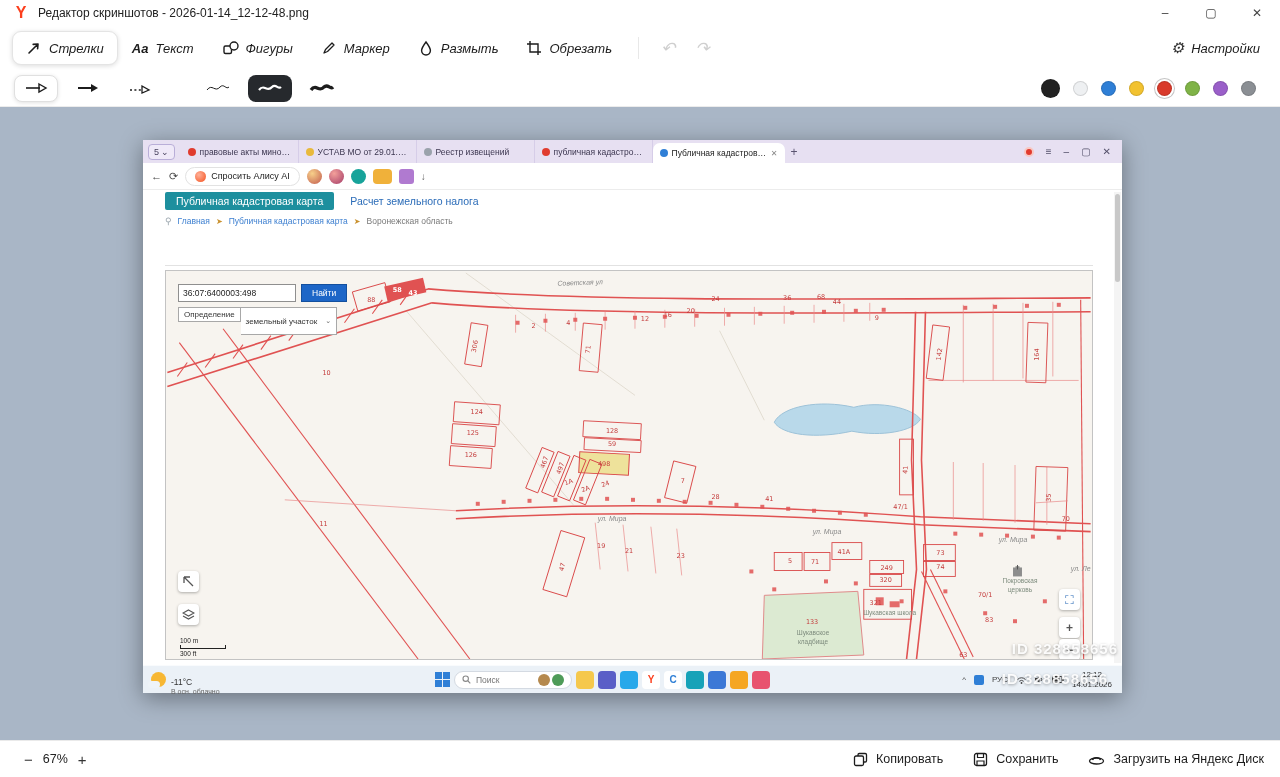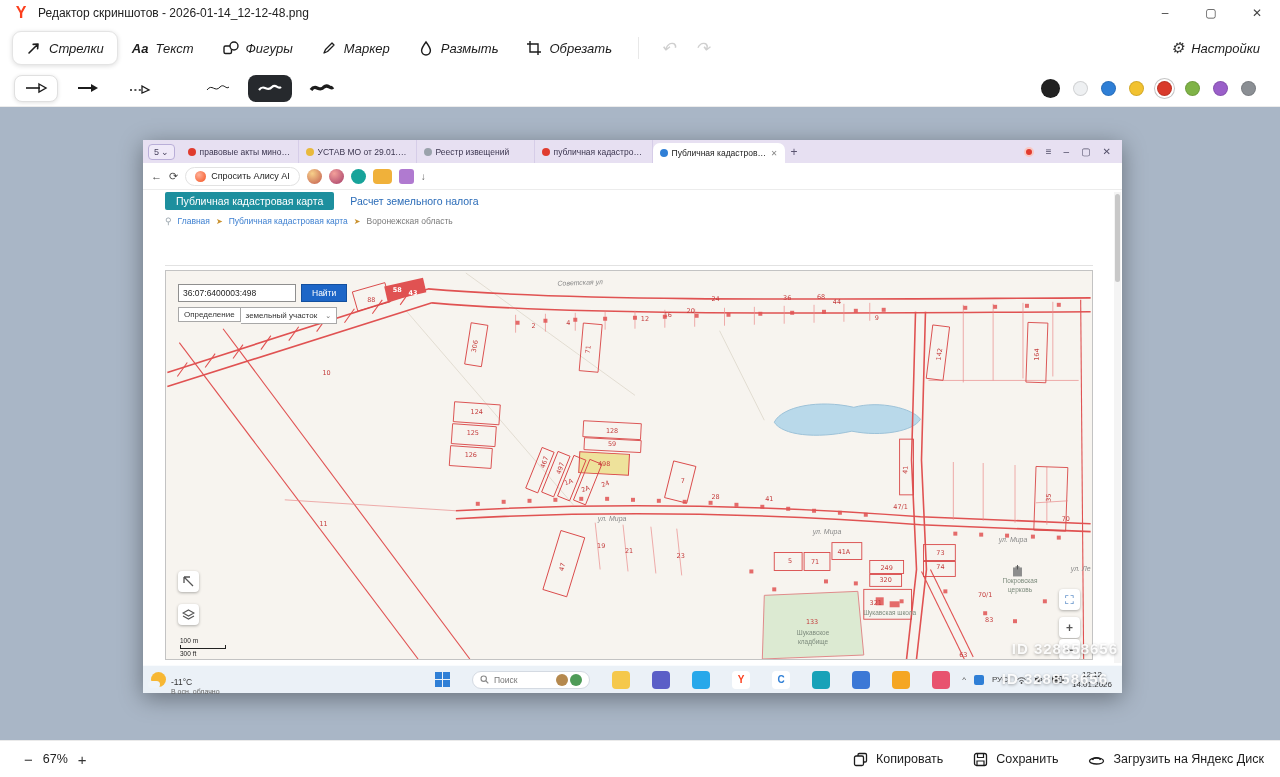--- a/index.html
+++ b/index.html
@@ -83,21 +83,21 @@
   .rt { stroke:#ea8a8a; stroke-width:.7; fill:none; }
   .gray { stroke:#ddd6ca; stroke-width:.8; fill:none; }
   .prect { stroke:#d94848; stroke-width:.9; fill:none; }
   .house { fill:#e05252; opacity:.85; }
 
   #searchrow { position:absolute; top:13px; left:12px; display:flex; gap:5px; z-index:5; }
   #cadinput { width:118px; height:18px; border:1px solid #8f8f8f; font-size:8.5px; padding:0 4px; background:#fff; color:#222; font-family:"Liberation Sans",sans-serif; }
   #findbtn { height:18px; background:#1d66c7; color:#fff; border:1px solid #14509e; font-size:8.5px; padding:0 10px; }
   #filterrow { position:absolute; top:36px; left:12px; display:flex; z-index:5; }
   #deflabel { height:15px; border:1px solid #a8a8a8; background:#fff; font-size:8px; color:#333; display:flex; align-items:center; padding:0 5px; }
-  #defselect { height:17px; border:1px solid #a8a8a8; border-left:none; background:#fff; font-size:8px; color:#333; display:flex; align-items:center; gap:8px; padding:0 5px; }
+  #defselect { height:28px; border:1px solid #a8a8a8; border-left:none; background:#fff; font-size:8px; color:#333; display:flex; align-items:center; gap:8px; padding:0 5px; }
   .mctl { position:absolute; width:21px; height:21px; background:#fff; border-radius:4px; box-shadow:0 1px 3px rgba(0,0,0,.3); display:flex; align-items:center; justify-content:center; color:#555; font-size:12px; z-index:5; }
   #ruler-btn { left:12px; top:300px; }
   #layers-btn { left:12px; top:333px; }
   #fs-btn { right:12px; top:318px; color:#2b6cb8; }
   #zin-btn { right:12px; top:346px; font-weight:bold; }
   #zout-btn { right:12px; top:368px; font-weight:bold; }
   #scale { position:absolute; left:14px; top:366px; z-index:5; font-size:6.5px; color:#222; }
   #scale .bar { width:46px; height:4px; border:1px solid #222; border-top:none; margin:1px 0; }
 
   
@@ -106,21 +106,21 @@
   #wm2 { top:530px; right:14px; }
 
   
   #taskbar { position:absolute; bottom:0; left:0; right:0; height:28px; background:rgba(234,240,247,.94); border-top:1px solid rgba(255,255,255,.7); display:flex; align-items:center; }
   #weather { display:flex; align-items:center; gap:5px; margin-left:8px; }
   .sunic { width:15px; height:15px; border-radius:50%; background:#f7b733; position:relative; }
   .sunic:after { content:""; position:absolute; left:-3px; bottom:-1px; width:12px; height:7px; border-radius:6px; background:#eef3f8; }
   #weather .wtxt { display:flex; flex-direction:column; line-height:1.1;margin-top:15px; }
   #wtemp { font-size:8.5px; color:#333; }
   #wdesc { font-size:7px; color:#666; }
-  #tb-center { position:absolute; left:292px; display:flex; align-items:center; gap:22px; }
+  #tb-center { position:absolute; left:292px; display:flex; align-items:center; gap:4px; }
   .winlogo { width:15px; height:15px; display:grid; grid-template-columns:7px 7px; grid-gap:1px; }
   .winlogo i { background:#2f7fd6; }
   #tb-search { width:118px; height:18px; background:#fff; border:1px solid #d4dae2; border-radius:9px; display:flex; align-items:center; gap:5px; padding:0 7px; font-size:8.5px; color:#777; }
   #tb-search .simgs { margin-left:auto; display:flex; gap:2px; }
   #tb-search .simgs i { width:12px; height:12px; border-radius:50%; display:block; }
   .tico { width:18px; height:18px; border-radius:4px; display:flex; align-items:center; justify-content:center; font-size:10px; color:#fff; }
   #tb-right { margin-left:auto; display:flex; align-items:center; gap:8px; padding-right:10px; }
   .trg { font-size:8px; color:#444; }
   #tb-clock { display:flex; flex-direction:column; align-items:center; line-height:1.15; font-size:8px; color:#333; }
 

